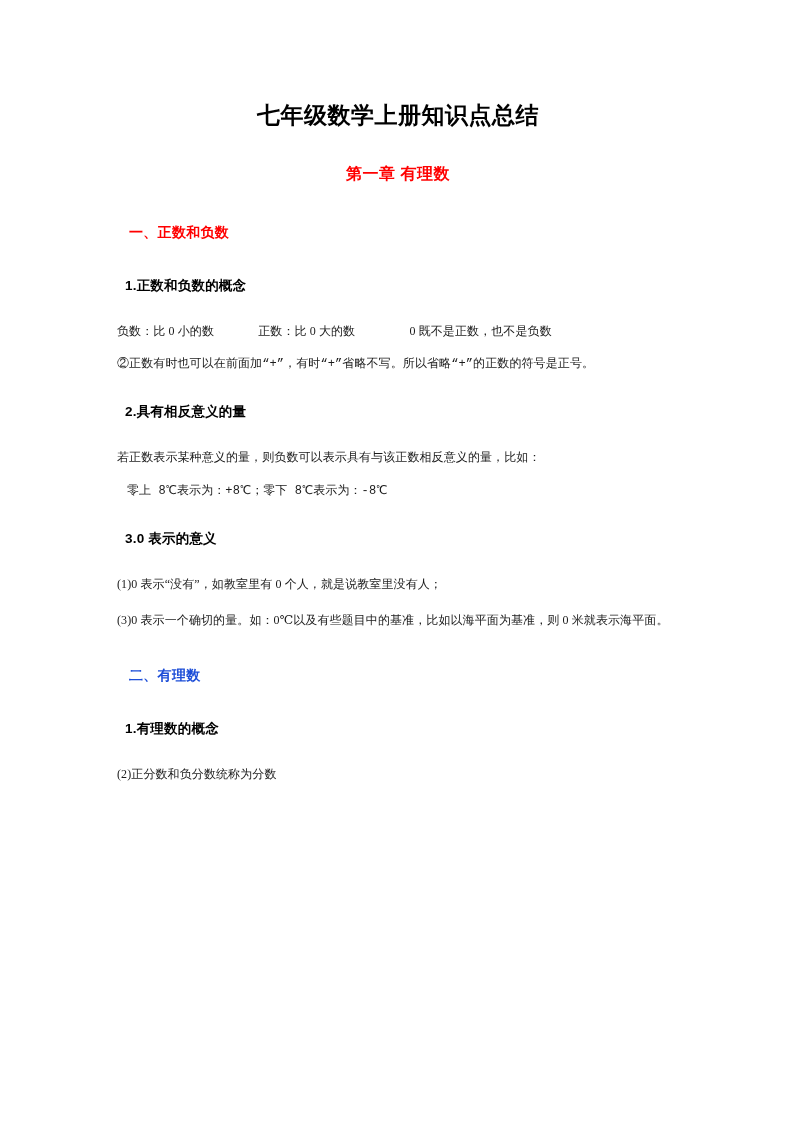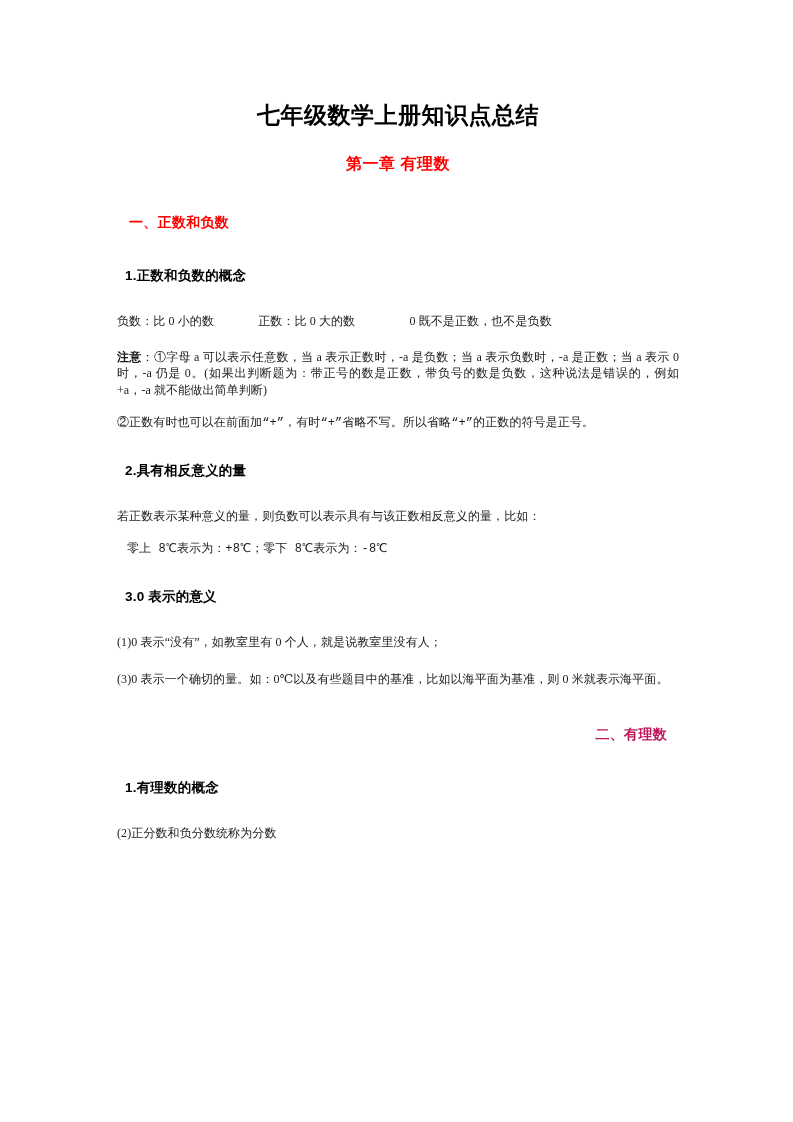--- a/index.html
+++ b/index.html
@@ -33,21 +33,21 @@
     color: #000000;
     margin: 0;
     padding-top: 100px;
     letter-spacing: 0.5px;
     font-family: "Liberation Sans", "DejaVu Sans", sans-serif;
   }
   .chapter-title {
     text-align: center;
     font-size: 16px;
     font-weight: bold;
-    margin: 0;
+    margin: 10px;
     padding-top: 23px;
     letter-spacing: 0.5px;
     font-family: "Liberation Sans", "DejaVu Sans", sans-serif;
   }
   .section-heading {
     font-size: 14px;
     font-weight: bold;
     margin: 12px;
     padding-top: 27px;
     letter-spacing: 0.3px;
@@ -83,21 +83,21 @@
   }
   .para .sp-a {
     display: inline-block;
     width: 38px;
   }
   .para .sp-b {
     display: inline-block;
     width: 48px;
   }
   .red { color: #ff0000; }
-  .blue { color: #be185d; text-align: right; }
+  .blue { color: #1d4ed8; }
 </style>
 </head>
 <body>
 
 <div class="page">
   <div class="content">
 
     <h1 class="doc-title">七年级数学上册知识点总结</h1>
 
     <h2 class="chapter-title red">第一章  有理数</h2>
@@ -107,23 +107,20 @@
     <h4 class="sub-heading">1.正数和负数的概念</h4>
 
     <p class="para">
       <span>负数：比 0 小的数</span>
       <span class="sp-a"></span>
       <span>正数：比 0 大的数</span>
       <span class="sp-b"></span>
       <span>0 既不是正数，也不是负数</span>
     </p>
 
-    <p class="para">
-      <span class="lead">注意</span><span>：</span><span>①字母 a 可以表示任意数，当 a 表示正数时，-a 是负数；当 a 表示负数时，-a 是正数；当 a 表示 0 时，-a 仍是 0。(如果出判断题为：带正号的数是正数，带负号的数是负数，这种说法是错误的，例如+a，-a 就不能做出简单判断)</span>
-    </p>
 
     <p class="para tight">②正数有时也可以在前面加“+”，有时“+”省略不写。所以省略“+”的正数的符号是正号。</p>
 
     <h4 class="sub-heading">2.具有相反意义的量</h4>
 
     <p class="para">若正数表示某种意义的量，则负数可以表示具有与该正数相反意义的量，比如：</p>
 
     <p class="para tight indent">零上 8℃表示为：+8℃；零下 8℃表示为：-8℃</p>
 
     <h4 class="sub-heading">3.0 表示的意义</h4>

